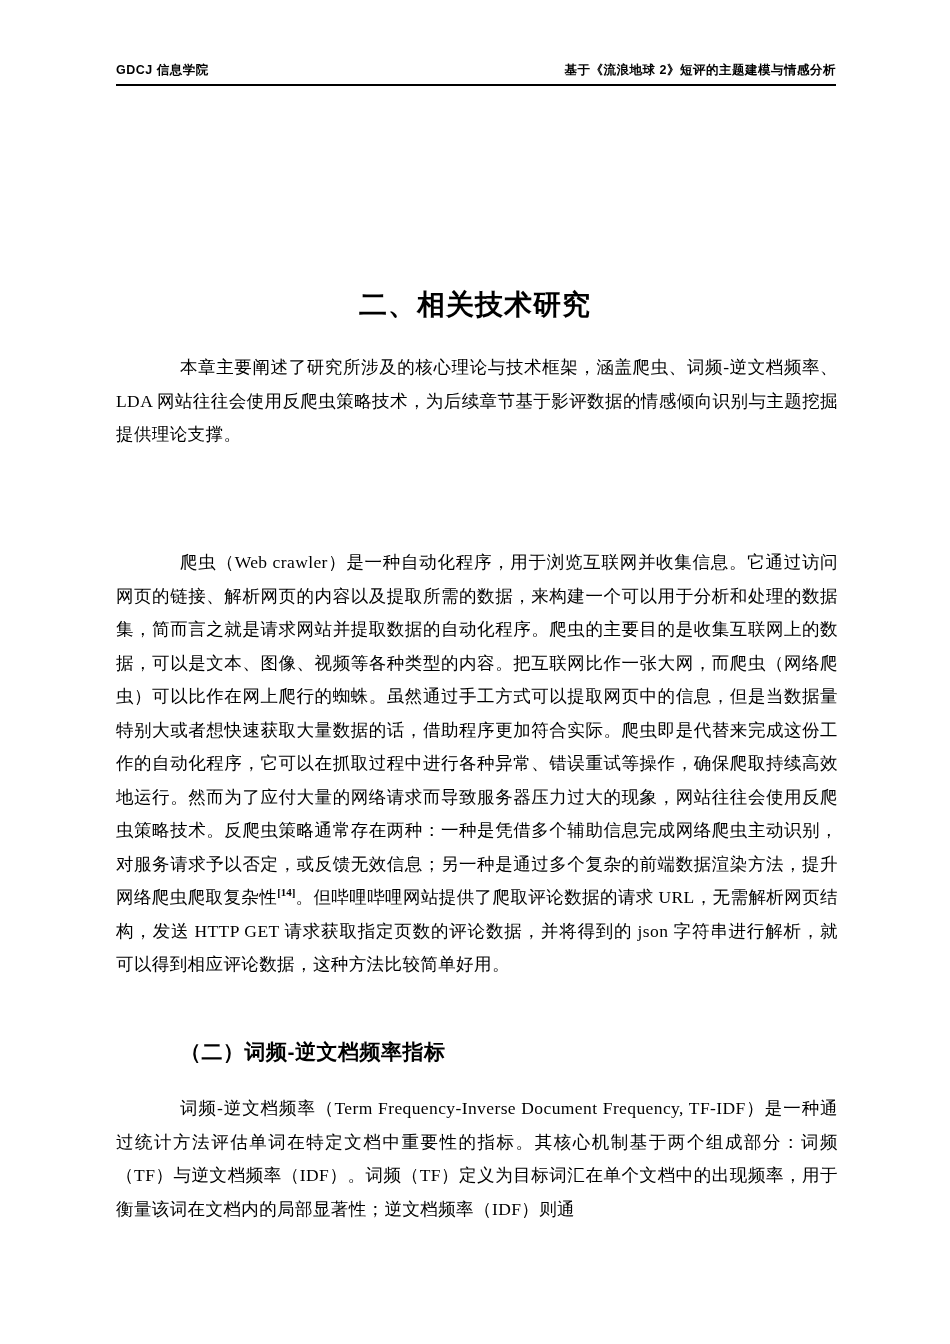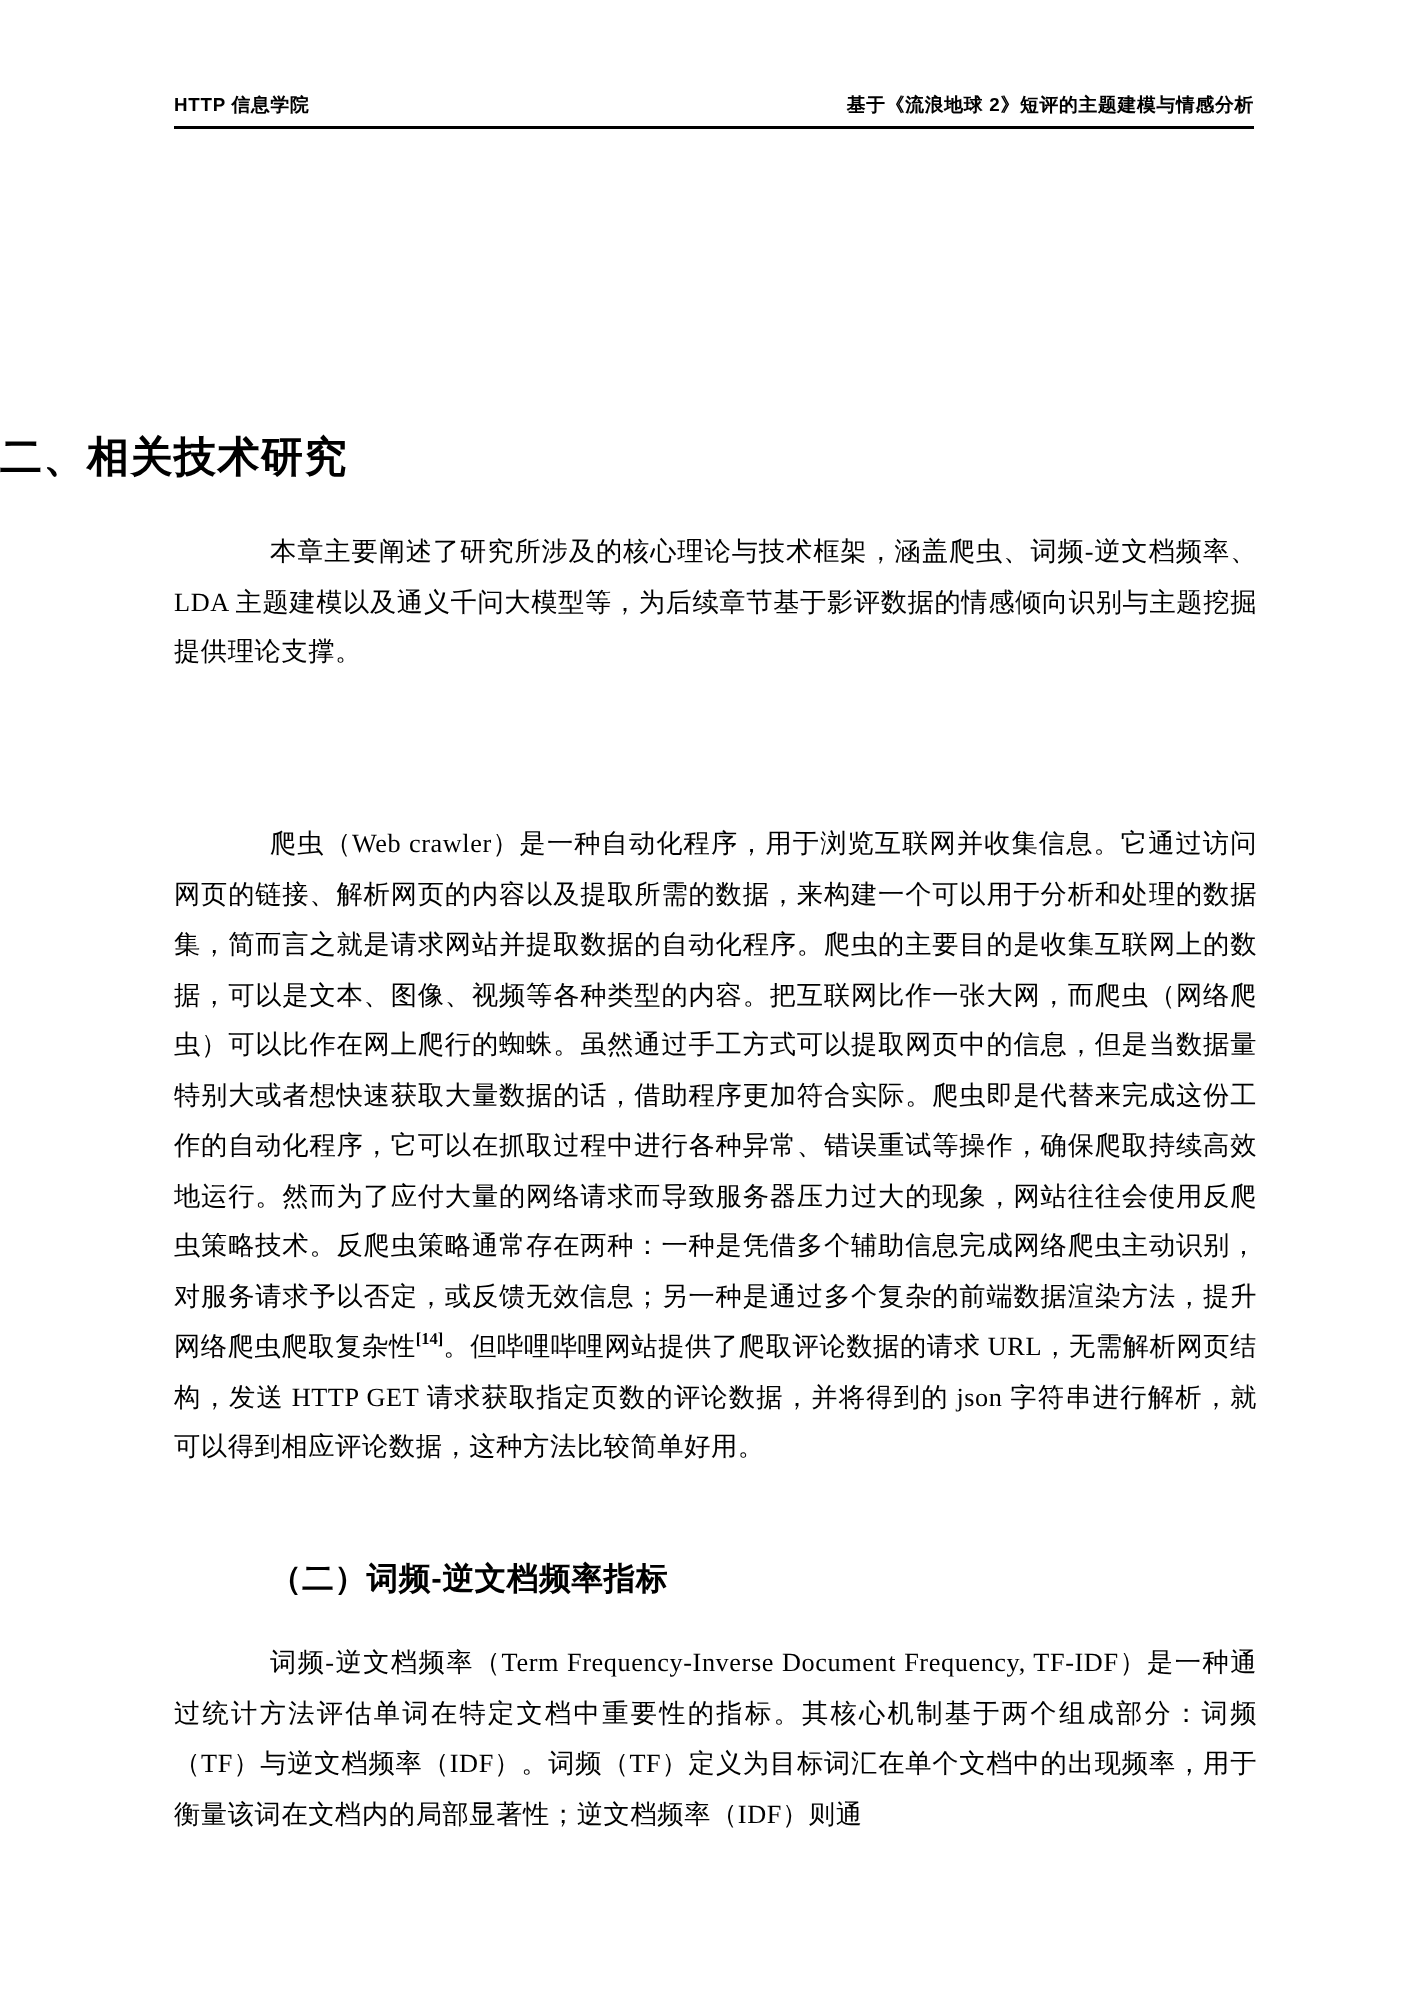--- a/index.html
+++ b/index.html
@@ -28,20 +28,21 @@
     font-size: 12.5px;
     font-weight: bold;
     letter-spacing: 0.5px;
   }
   .header .hdr-right { }
   .chapter-title {
     position: absolute;
     top: 286px;
     left: 0;
     width: 100%;
+    text-align: center;
     font-family: "Liberation Sans", "DejaVu Sans", sans-serif;
     font-size: 28px;
     font-weight: bold;
     letter-spacing: 1px;
   }
   .para {
     position: absolute;
     left: 116px;
     width: 722px;
     font-size: 17.5px;
@@ -84,27 +85,27 @@
     font-weight: bold;
     letter-spacing: 2px;
   }
 </style>
 </head>
 <body>
 
 <div class="page">
 
   <div class="header">
-    <span class="hdr-left">HTTP 信息学院</span>
+    <span class="hdr-left">GDCJ 信息学院</span>
     <span class="hdr-right">基于《流浪地球 2》短评的主题建模与情感分析</span>
   </div>
 
   <h1 class="chapter-title">二、相关技术研究</h1>
 
-  <p class="para intro-para">本章主要阐述了研究所涉及的核心理论与技术框架，涵盖爬虫、词频-逆文档频率、LDA 主题建模以及通义千问大模型等，为后续章节基于影评数据的情感倾向识别与主题挖掘提供理论支撑。</p>
+  <p class="para intro-para">本章主要阐述了研究所涉及的核心理论与技术框架，涵盖爬虫、词频-逆文档频率、LDA 网站往往会使用反爬虫策略技术，为后续章节基于影评数据的情感倾向识别与主题挖掘提供理论支撑。</p>
 
 
   <p class="para body-1"><span>爬虫（Web crawler）是一种自动化程序，用于浏览互联网并收集信息。它通过访问网页的链接、解析网页的内容以及提取所需的数据，来构建一个可以用于分析和处理的数据集，简而言之就是请求网站并提取数据的自动化程序。爬虫的主要目的是收集互联网上的数据，可以是文本、图像、视频等各种类型的内容。把互联网比作一张大网，而爬虫（网络爬虫）可以比作在网上爬行的蜘蛛。虽然通过手工方式可以提取网页中的信息，但是当数据量特别大或者想快速获取大量数据的话，借助程序更加符合实际。爬虫即是代替来完成这份工作的自动化程序，它可以在抓取过程中进行各种异常、错误重试等操作，确保爬取持续高效地运行。然而为了应付大量的网络请求而导致服务器压力过大的现象，网站往往会使用反爬虫策略技术。反爬虫策略通常存在两种：一种是凭借多个辅助信息完成网络爬虫主动识别，对服务请求予以否定，或反馈无效信息；另一种是通过多个复杂的前端数据渲染方法，提升网络爬虫爬取复杂性</span><sup class="cite">[14]</sup><span>。但哔哩哔哩网站提供了爬取评论数据的请求 URL，无需解析网页结构，发送 HTTP GET 请求获取指定页数的评论数据，并将得到的 json 字符串进行解析，就可以得到相应评论数据，这种方法比较简单好用。</span></p>
 
   <h2 class="sec-heading heading-2">（二）词频-逆文档频率指标</h2>
 
   <p class="para body-2">词频-逆文档频率（Term Frequency-Inverse Document Frequency, TF-IDF）是一种通过统计方法评估单词在特定文档中重要性的指标。其核心机制基于两个组成部分：词频（TF）与逆文档频率（IDF）。词频（TF）定义为目标词汇在单个文档中的出现频率，用于衡量该词在文档内的局部显著性；逆文档频率（IDF）则通</p>
 
 
 </div>

